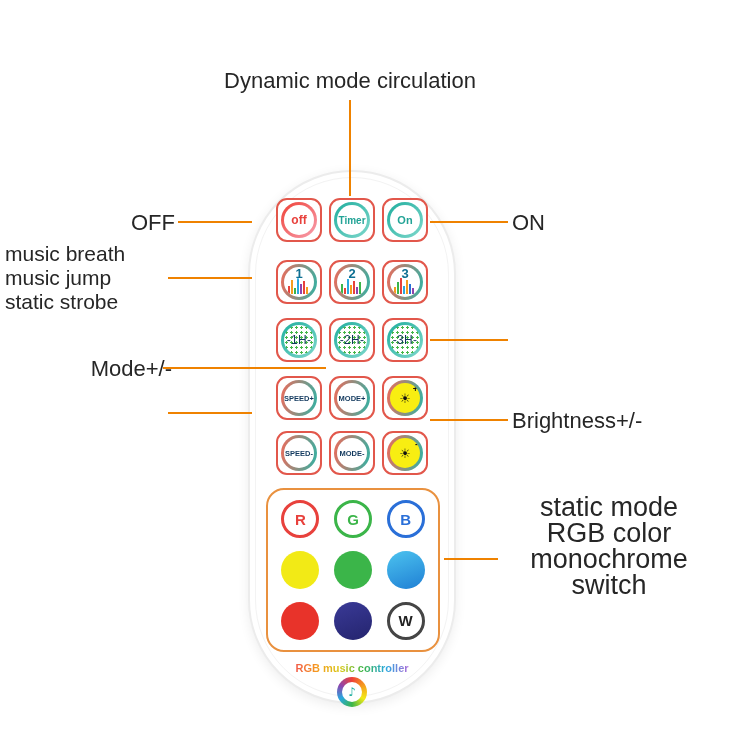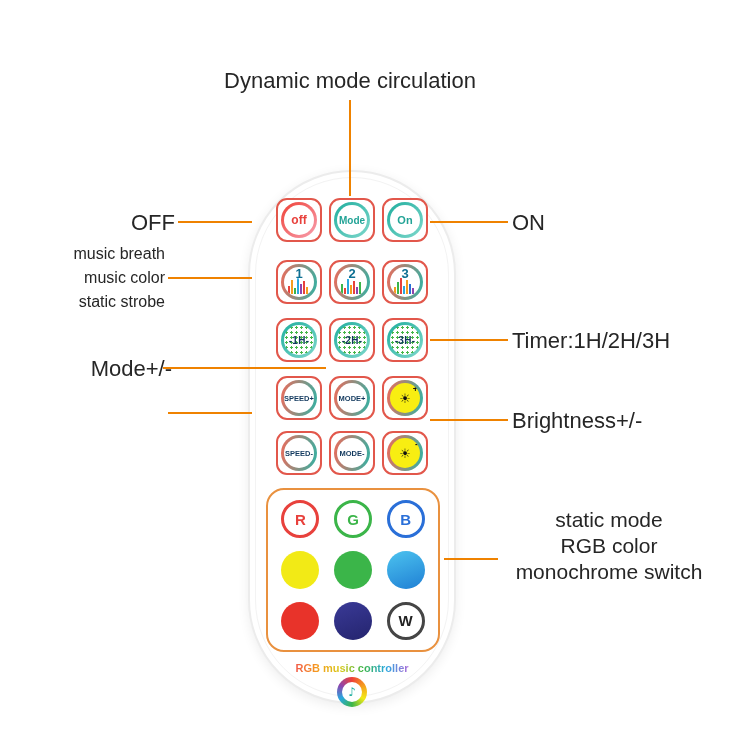--- a/index.html
+++ b/index.html
@@ -24,21 +24,21 @@
   .ring-teal{background:linear-gradient(135deg,#1fae9e,#7fd8cc);}
   .ring-mix{background:linear-gradient(100deg,#ef6a5a,#2fb3a5);}
   .circle{width:30px;height:30px;border-radius:50%;background:#fff;display:flex;align-items:center;
           justify-content:center;position:relative;overflow:hidden;}
   .pw-off{color:#e8413c;font-size:12px;font-weight:bold;}
   .pw-teal{color:#22a396;font-size:10px;font-weight:bold;}
   .music-num{position:absolute;top:-1px;left:50%;transform:translateX(-50%);color:#0e6f92;
              font-size:13px;font-weight:bold;text-shadow:0 0 2px #fff,0 0 2px #fff;z-index:2;}
   .eq{position:absolute;bottom:3px;left:50%;transform:translateX(-50%);z-index:1;}
   .timer-face{background-image:radial-gradient(circle,#45b649 1.1px,transparent 1.2px);background-size:5px 5px;}
-  .timer-txt{font-size:10px;font-weight:bold;color:#12395e;letter-spacing:.3px;}
+  .timer-txt{font-size:12px;font-weight:normal;color:#12395e;letter-spacing:.3px;}
   .sm-txt{font-size:7.5px;font-weight:bold;color:#12395e;}
   .bright{background:#f8ee12;}
   .sun{font-family:"DejaVu Sans",sans-serif;font-size:13px;color:#111;line-height:1;}
   .sign{position:absolute;top:1px;right:2px;font-size:9px;font-weight:bold;color:#111;}
 
   
   .pad{position:absolute;left:16px;top:316px;width:174px;height:164px;box-sizing:border-box;
        border:2px solid #e9913f;border-radius:18px;display:grid;grid-template-columns:repeat(3,1fr);
        grid-template-rows:repeat(3,1fr);place-items:center;padding:4px 6px;}
   .pad-c{width:38px;height:38px;box-sizing:border-box;border-radius:50%;display:flex;align-items:center;
@@ -69,60 +69,59 @@
 <body>
 
 <div class="page">
 
   <div class="lbl" style="left:150px;top:68px;width:400px;text-align:center;">Dynamic mode circulation</div>
   <div class="vline" style="left:349px;top:100px;height:96px;"></div>
 
   <div class="lbl" style="left:40px;top:210px;width:135px;text-align:right;">OFF</div>
   <div class="line" style="left:178px;top:221px;width:74px;"></div>
 
-  <div class="lbl multi" style="left:5px;top:242px;width:160px;text-align:right;font-size:16px;">
+  <div class="lbl multi" style="left:5px;top:242px;width:160px;text-align:left;font-size:21px;">
     <div>music breath</div>
-    <div>music color</div>
+    <div>music jump</div>
     <div>static strobe</div>
   </div>
   <div class="line" style="left:168px;top:277px;width:84px;"></div>
 
   <div class="lbl" style="left:32px;top:356px;width:140px;text-align:right;">Mode+/-</div>
   <div class="line" style="left:163px;top:367px;width:163px;"></div>
 
   <div class="line" style="left:168px;top:412px;width:84px;"></div>
 
   <div class="lbl" style="left:512px;top:210px;">ON</div>
   <div class="line" style="left:430px;top:221px;width:78px;"></div>
 
-  <div class="lbl" style="left:512px;top:328px;">Timer:1H/2H/3H</div>
   <div class="line" style="left:430px;top:339px;width:78px;"></div>
 
   <div class="lbl" style="left:512px;top:408px;">Brightness+/-</div>
   <div class="line" style="left:430px;top:419px;width:78px;"></div>
 
-  <div class="lbl multi" style="left:500px;top:507px;width:218px;text-align:center;font-size:21px;line-height:26px;">
+  <div class="lbl multi" style="left:500px;top:494px;width:218px;text-align:center;font-size:27px;line-height:26px;">
     <div>static mode</div>
     <div>RGB color</div>
     <div>monochrome switch</div>
   </div>
   <div class="line" style="left:444px;top:558px;width:54px;"></div>
 
   <div class="remote">
     <div class="remote-inner"></div>
 
     <div class="btn-row row1">
       <div class="btn-box">
         <div class="ring ring-red">
             <div class="circle pw-off">off</div>
           </div>
       </div>
       <div class="btn-box">
         <div class="ring ring-teal">
-            <div class="circle pw-teal">Mode</div>
+            <div class="circle pw-teal">Timer</div>
           </div>
       </div>
       <div class="btn-box">
         <div class="ring ring-teal">
             <div class="circle pw-teal" style="font-size:11px;">On</div>
           </div>
       </div>
     </div>
 
     <div class="btn-row row2">

